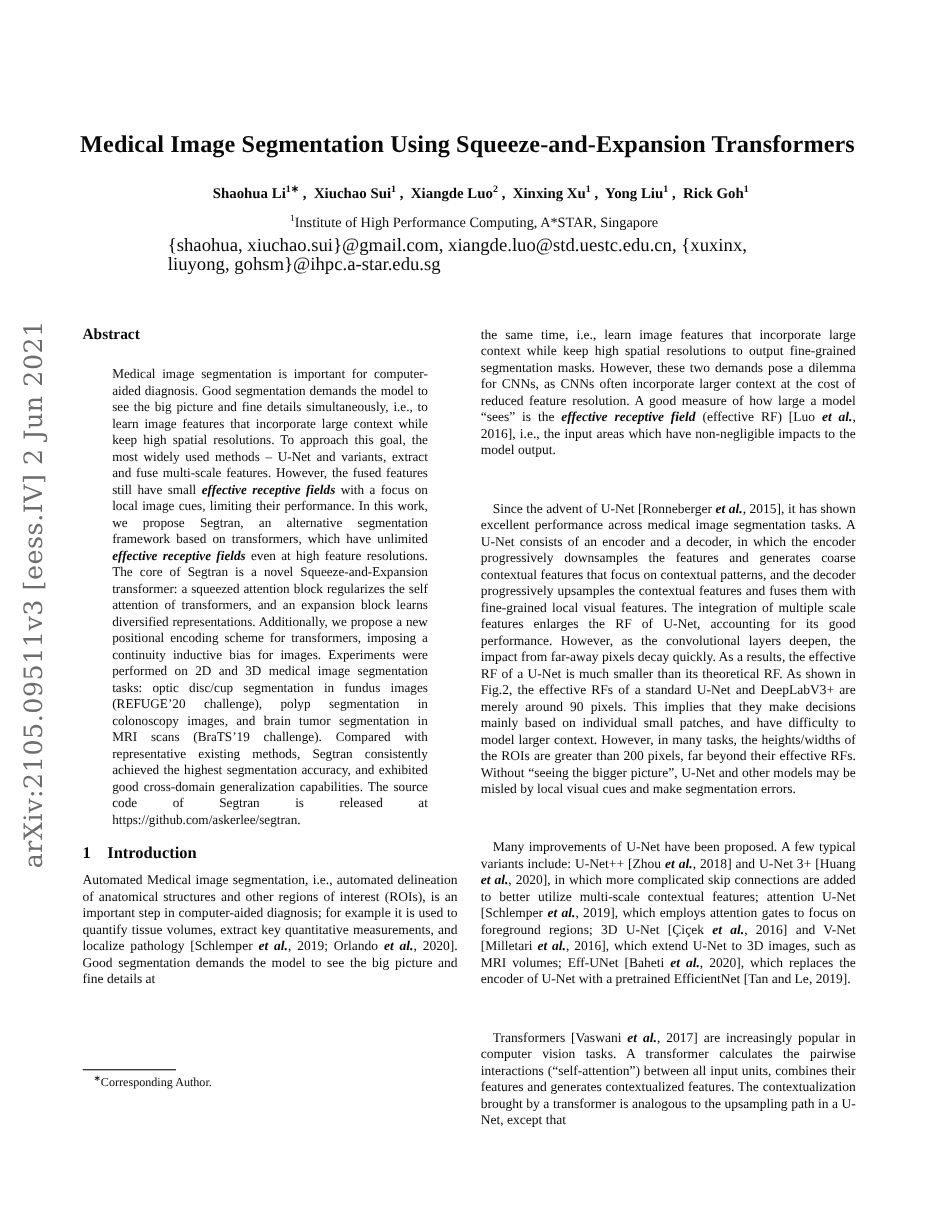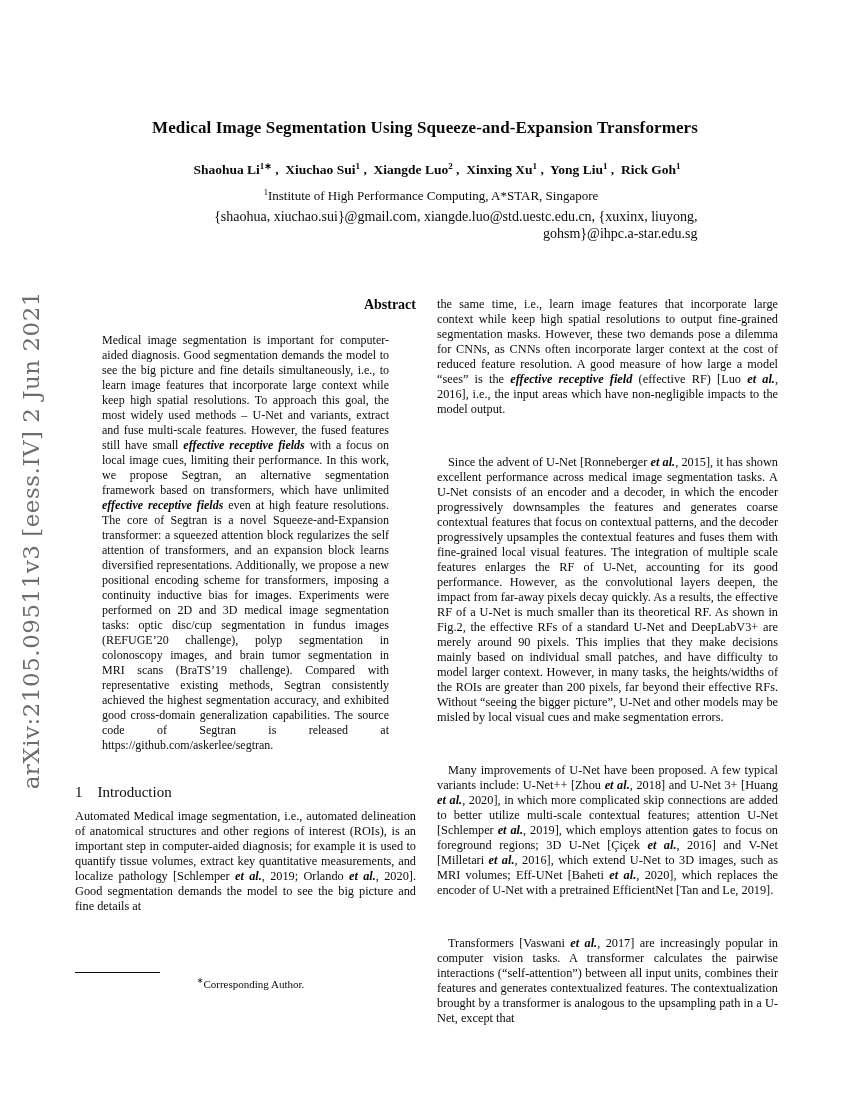--- a/index.html
+++ b/index.html
@@ -30,71 +30,71 @@
     transform: rotate(180deg);
     font-family: "DejaVu Serif", serif;
     font-size: 23px;
     letter-spacing: 0.5px;
     color: #6d6d6d;
     white-space: nowrap;
   }
   
   .header { padding-top: 118px; text-align: center; }
   .paper-title {
-    font-size: 17px;
+    font-size: 22px;
     font-weight: bold;
     letter-spacing: 0.1px;
   }
   .authors-line {
     margin-top: 24px;
     font-size: 13.5px;
     font-weight: bold;
     margin-left: 24px;
   }
   .authors-line sup { font-size: 9px; font-weight: bold; }
   .author-sep { white-space: pre; font-weight: bold; }
   .affiliations { margin-top: 9px; font-size: 13px; line-height: 18px; padding-left: 12px; }
   .affiliations sup { font-size: 8.5px; }
   .emails {
     margin: 3px auto 0 auto;
     max-width: 545px;
-    font-size: 14px;
+    font-size: 17px;
     line-height: 17px;
-    text-align: right;
+    text-align: left;
   }
   
   .columns {
     position: absolute;
     top: 297px;
     left: 75px;
     width: 703px;
     height: 760px;
     display: flex;
     gap: 21px;
     overflow: hidden;
   }
   .col { width: 341px; position: relative; }
   .abstract-heading {
-    text-align: right;
+    text-align: left;
     font-size: 14px;
     font-weight: bold;
     margin-bottom: 11px;
   }
   .abstract-body {
     padding: 0 27px;
     font-size: 12px;
     line-height: 15px;
     text-align: justify;
     word-spacing: 0.3px;
     margin-top: 20px;
   }
   .section-heading {
-    margin-top: 31px;
+    margin-top: 15px;
     font-size: 15px;
-    font-weight: normal;
+    font-weight: bold;
   }
   .section-heading .sec-num { margin-right: 15px; }
   p.body-par {
     font-size: 12.3px;
     line-height: 15px;
     text-align: justify;
   }
   .col-left p.body-par { margin-top: 8px; }
   p.indent { text-indent: 11px; margin-top: 38px; }
   em { font-style: italic; font-weight: bold; }
@@ -105,21 +105,21 @@
     bottom: 66px;
     width: 100%;
     font-size: 11px;
     line-height: 14px;
   }
   .footnote-rule {
     width: 85px;
     border-top: 1px solid #0a0a0a;
     margin-bottom: 4px;
   }
-  .footnote-text { padding-left: 10px; text-align: center; }
+  .footnote-text { padding-left: 10px; }
   .footnote-text sup { font-size: 8px; }
 </style>
 </head>
 <body>
 
 <div class="page">
 
   <div class="arxiv-banner">
     <span style="color: rgb(109, 109, 109);">arXiv:2105.09511v3  [eess.IV]  2 Jun 2021</span>
   </div>

